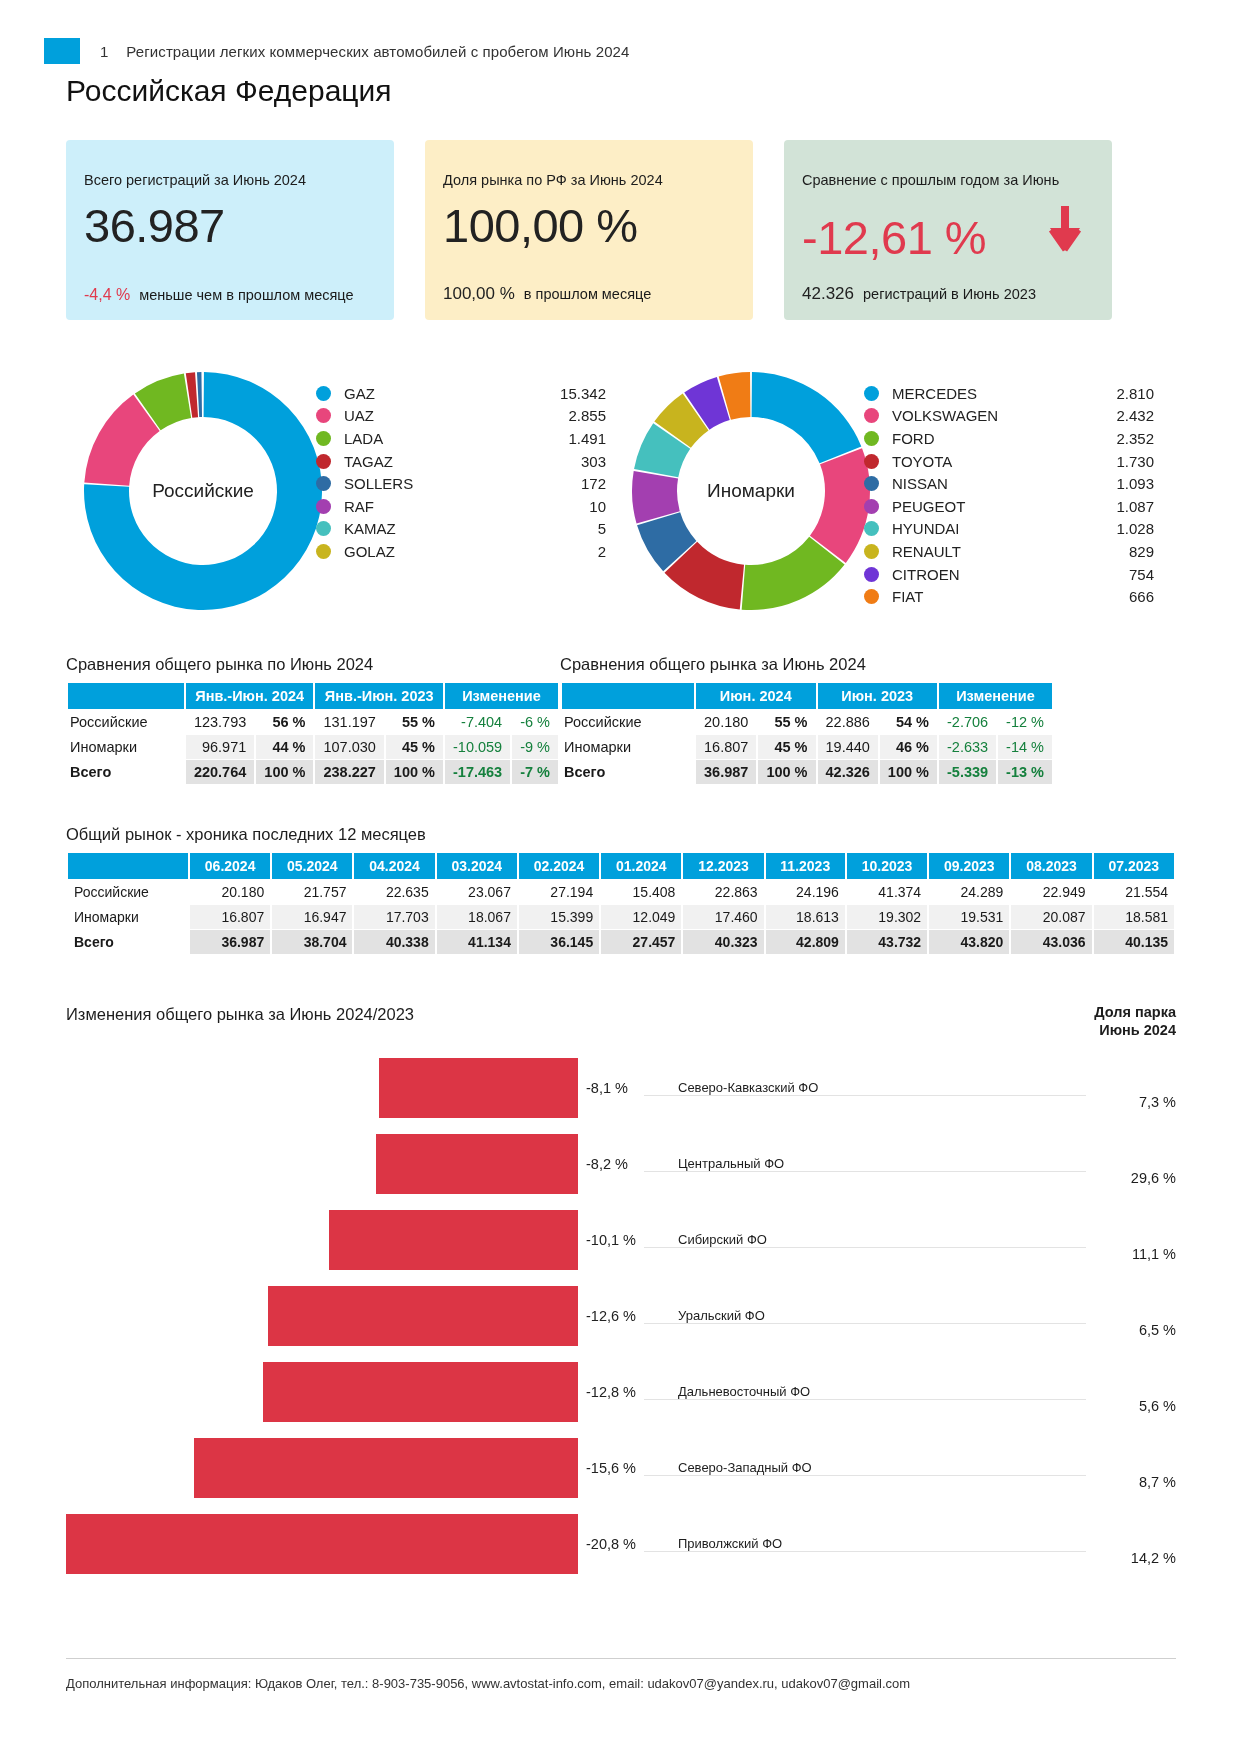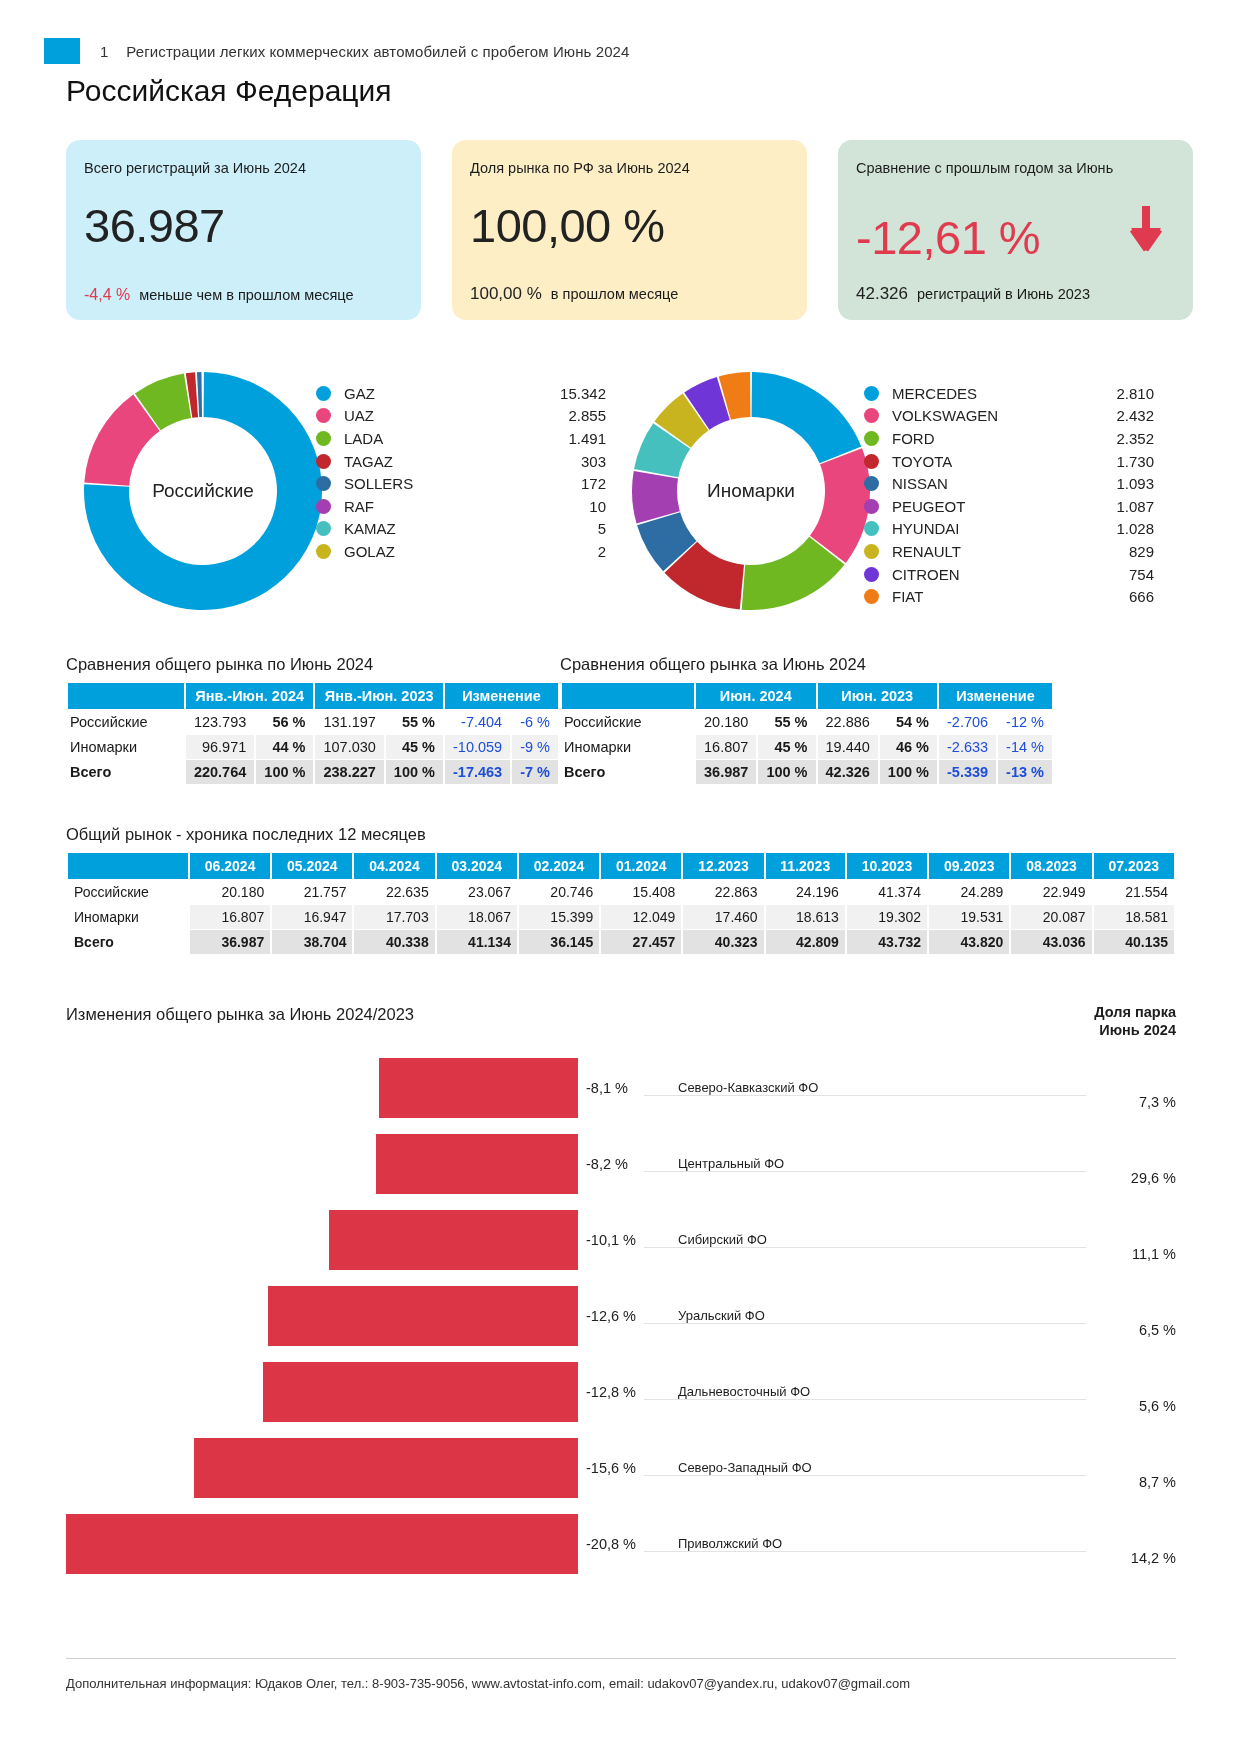--- a/index.html
+++ b/index.html
@@ -13,21 +13,21 @@
 
   
   .hdr{position:absolute;left:44px;top:38px;display:flex;align-items:center;}
   .hdr-bar{width:36px;height:26px;background:#00A0DC;}
   .hdr-num{margin-left:20px;font-size:15px;color:#333;}
   .hdr-sub{margin-left:18px;font-size:15px;color:#333;white-space:nowrap;letter-spacing:.1px;}
   .title{position:absolute;left:66px;top:74px;font-size:30px;font-weight:400;color:#111;}
 
   
   .cards{position:absolute;left:66px;top:140px;display:flex;gap:31px;}
-  .card{width:355px;height:180px;border-radius:14px;position:relative;box-sizing:border-box;padding:20px 18px;}
+  .card{width:328px;height:180px;border-radius:4px;position:relative;box-sizing:border-box;padding:32px 18px;}
   .card.blue{background:#cdeffa;}
   .card.yellow{background:#fdeec6;}
   .card.green{background:#d2e3d7;}
   .card-title{font-size:14.5px;color:#1d1d1d;line-height:1.2;}
   .card-big{position:absolute;left:18px;top:58px;font-size:47px;font-weight:300;color:#222;letter-spacing:-.5px;}
   .card-big.red{color:#e03a4e;margin-top:12px;}
   .card-foot{position:absolute;left:18px;bottom:16px;display:flex;align-items:baseline;gap:9px;font-size:14.5px;}
   .red{color:#e03a4e;}
   .foot-val{font-size:17px;color:#222;}
   .foot-val.red{color:#e03a4e;font-size:16px;}
@@ -48,21 +48,21 @@
 
   
   .tbl-title{font-size:16.5px;color:#1d1d1d;margin-bottom:8px;}
   table{border-collapse:separate;border-spacing:2px 1px;font-size:14.5px;}
   table th{background:#00A0DC;color:#fff;font-weight:700;padding:5px 8px;text-align:center;white-space:nowrap;}
   table th.blank{background:#00A0DC;}
   table td{padding:4px 8px;white-space:nowrap;background:#fff;}
   .lbl{text-align:left;padding-left:2px;background:#fff!important;}
   .num{text-align:right;}
   .pct{text-align:right;font-weight:700;}
-  .chg{text-align:right;color:#1d4ed8;}
+  .chg{text-align:right;color:#15803d;}
   tr.alt td{background:#f1f1f1;}
   tr.tot td{font-weight:700;background:#e2e2e2;}
   tr.tot td.lbl{background:#fff!important;}
 
   .cmp-wrap{position:absolute;left:66px;top:655px;display:flex;gap:0;}
   .cmp-left{width:494px;}
   .cmp-right{width:494px;}
   .cmp-left table,.cmp-right table{width:100%;}
 
   .hist{position:absolute;left:66px;top:825px;width:1110px;}
@@ -363,21 +363,21 @@
             <th>07.2023</th>
           </tr>
         </thead>
       <tbody id="hist-body">
           <tr>
             <td class="lbl">Российские</td>
             <td>20.180</td>
             <td>21.757</td>
             <td>22.635</td>
             <td>23.067</td>
-            <td>20.746</td>
+            <td>27.194</td>
             <td>15.408</td>
             <td>22.863</td>
             <td>24.196</td>
             <td>41.374</td>
             <td>24.289</td>
             <td>22.949</td>
             <td>21.554</td>
           </tr>
           <tr class="alt">
             <td class="lbl">Иномарки</td>

